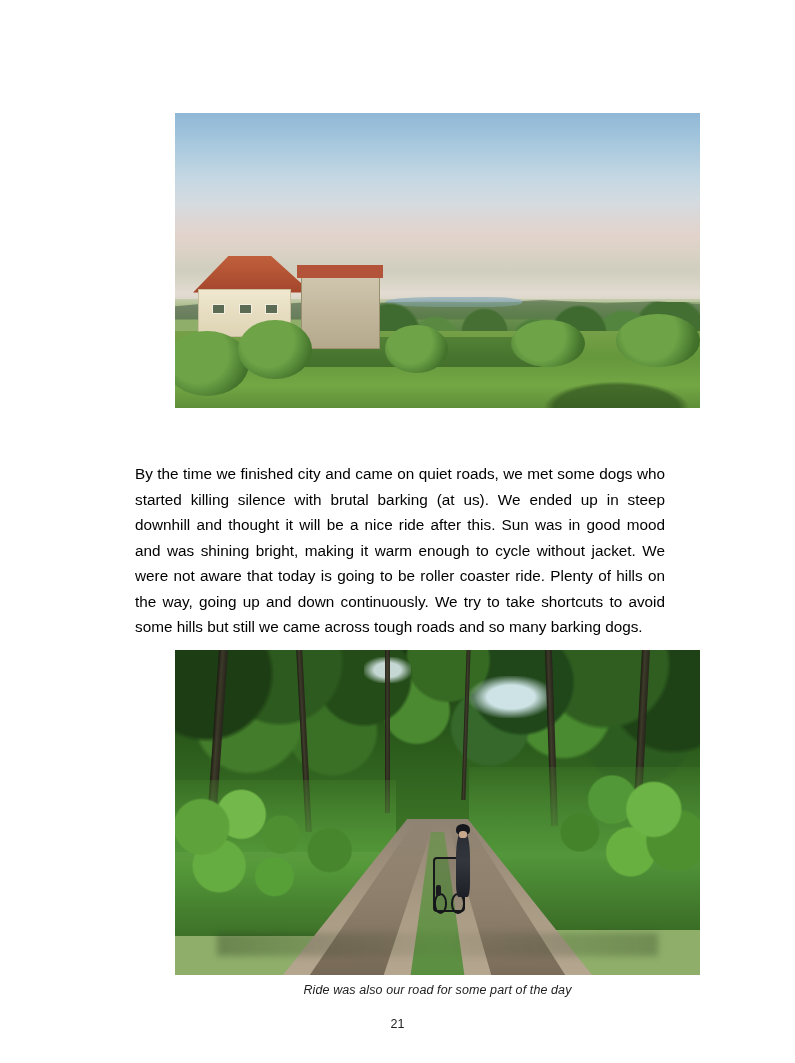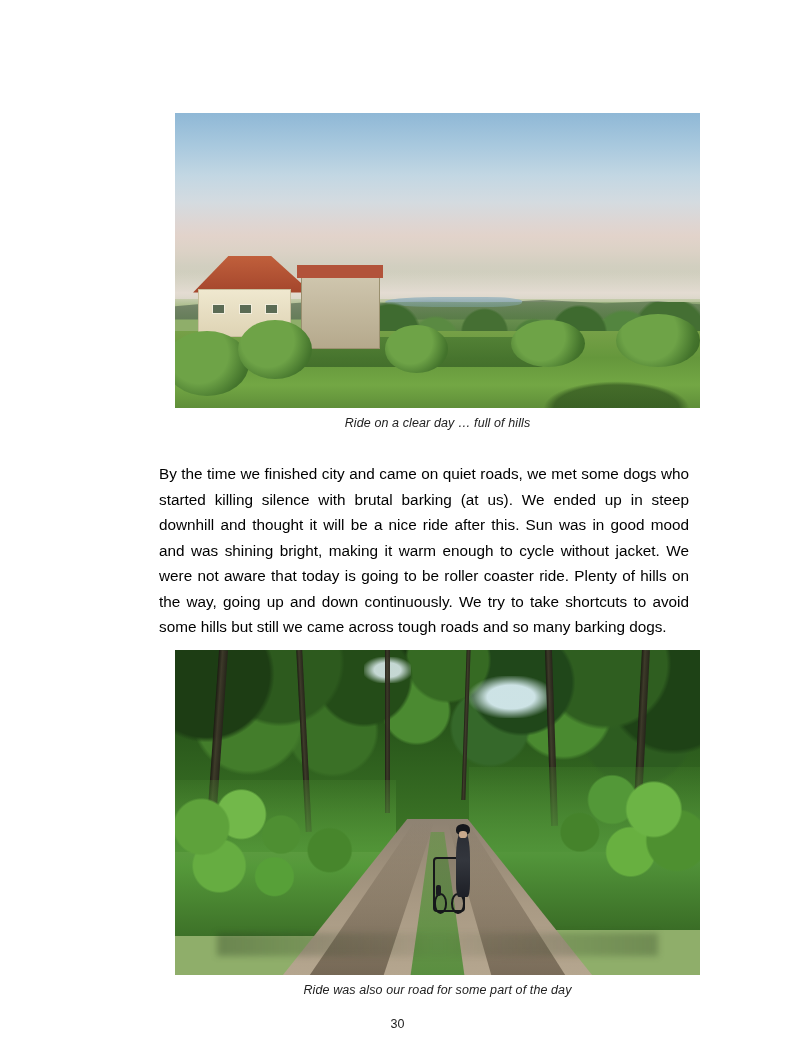--- a/index.html
+++ b/index.html
@@ -51,21 +51,20 @@
   .body-text {
     position: absolute;
     left: 135px;
     top: 446px;
     width: 530px;
     font-size: 15.3px;
     line-height: 25.5px;
     text-align: justify;
     text-justify: inter-word;
     color: #000;
-    margin-left: 24px;
   }
 
   
   .page-number {
     position: absolute;
     left: 0;
     right: 0;
     top: 1017px;
     text-align: center;
     font-size: 12.5px;
@@ -317,21 +316,20 @@
       <div class="house2">
         <div class="roof2"></div>
       </div>
 
       <div class="bush1" style="left:-2%; top:74%; width:16%; height:22%;"></div>
       <div class="bush1" style="left:12%; top:70%; width:14%; height:20%;"></div>
       <div class="bush1" style="left:40%; top:72%; width:12%; height:16%;"></div>
       <div class="bush1" style="left:64%; top:70%; width:14%; height:16%;"></div>
       <div class="bush1" style="left:84%; top:68%; width:16%; height:18%;"></div>
     </div>
-    <figcaption class="caption">Ride on a clear day … full of hills</figcaption>
   </figure>
 
   <p class="body-text">By the time we finished city and came on quiet roads, we met some dogs who started killing silence with brutal barking (at us). We ended up in steep downhill and thought it will be a nice ride after this. Sun was in good mood and was shining bright, making it warm enough to cycle without jacket. We were not aware that today is going to be roller coaster ride. Plenty of hills on the way, going up and down continuously. We try to take shortcuts to avoid some hills but still we came across tough roads and so many barking dogs.</p>
 
   <figure class="figure" id="fig2">
     <div class="figure-img">
       <div class="canopy2"></div>
       <div class="skyhole2"></div>
       <div class="skyhole2b"></div>
 
@@ -358,15 +356,15 @@
           <div class="cyc-bag"></div>
         </div>
         <div class="cyc-person"></div>
         <div class="cyc-head"></div>
         <div class="cyc-face"></div>
       </div>
     </div>
     <figcaption class="caption">Ride was also our road for some part of the day</figcaption>
   </figure>
 
-  <div class="page-number">30</div>
+  <div class="page-number">21</div>
 
 </div>
 
 </body></html>

